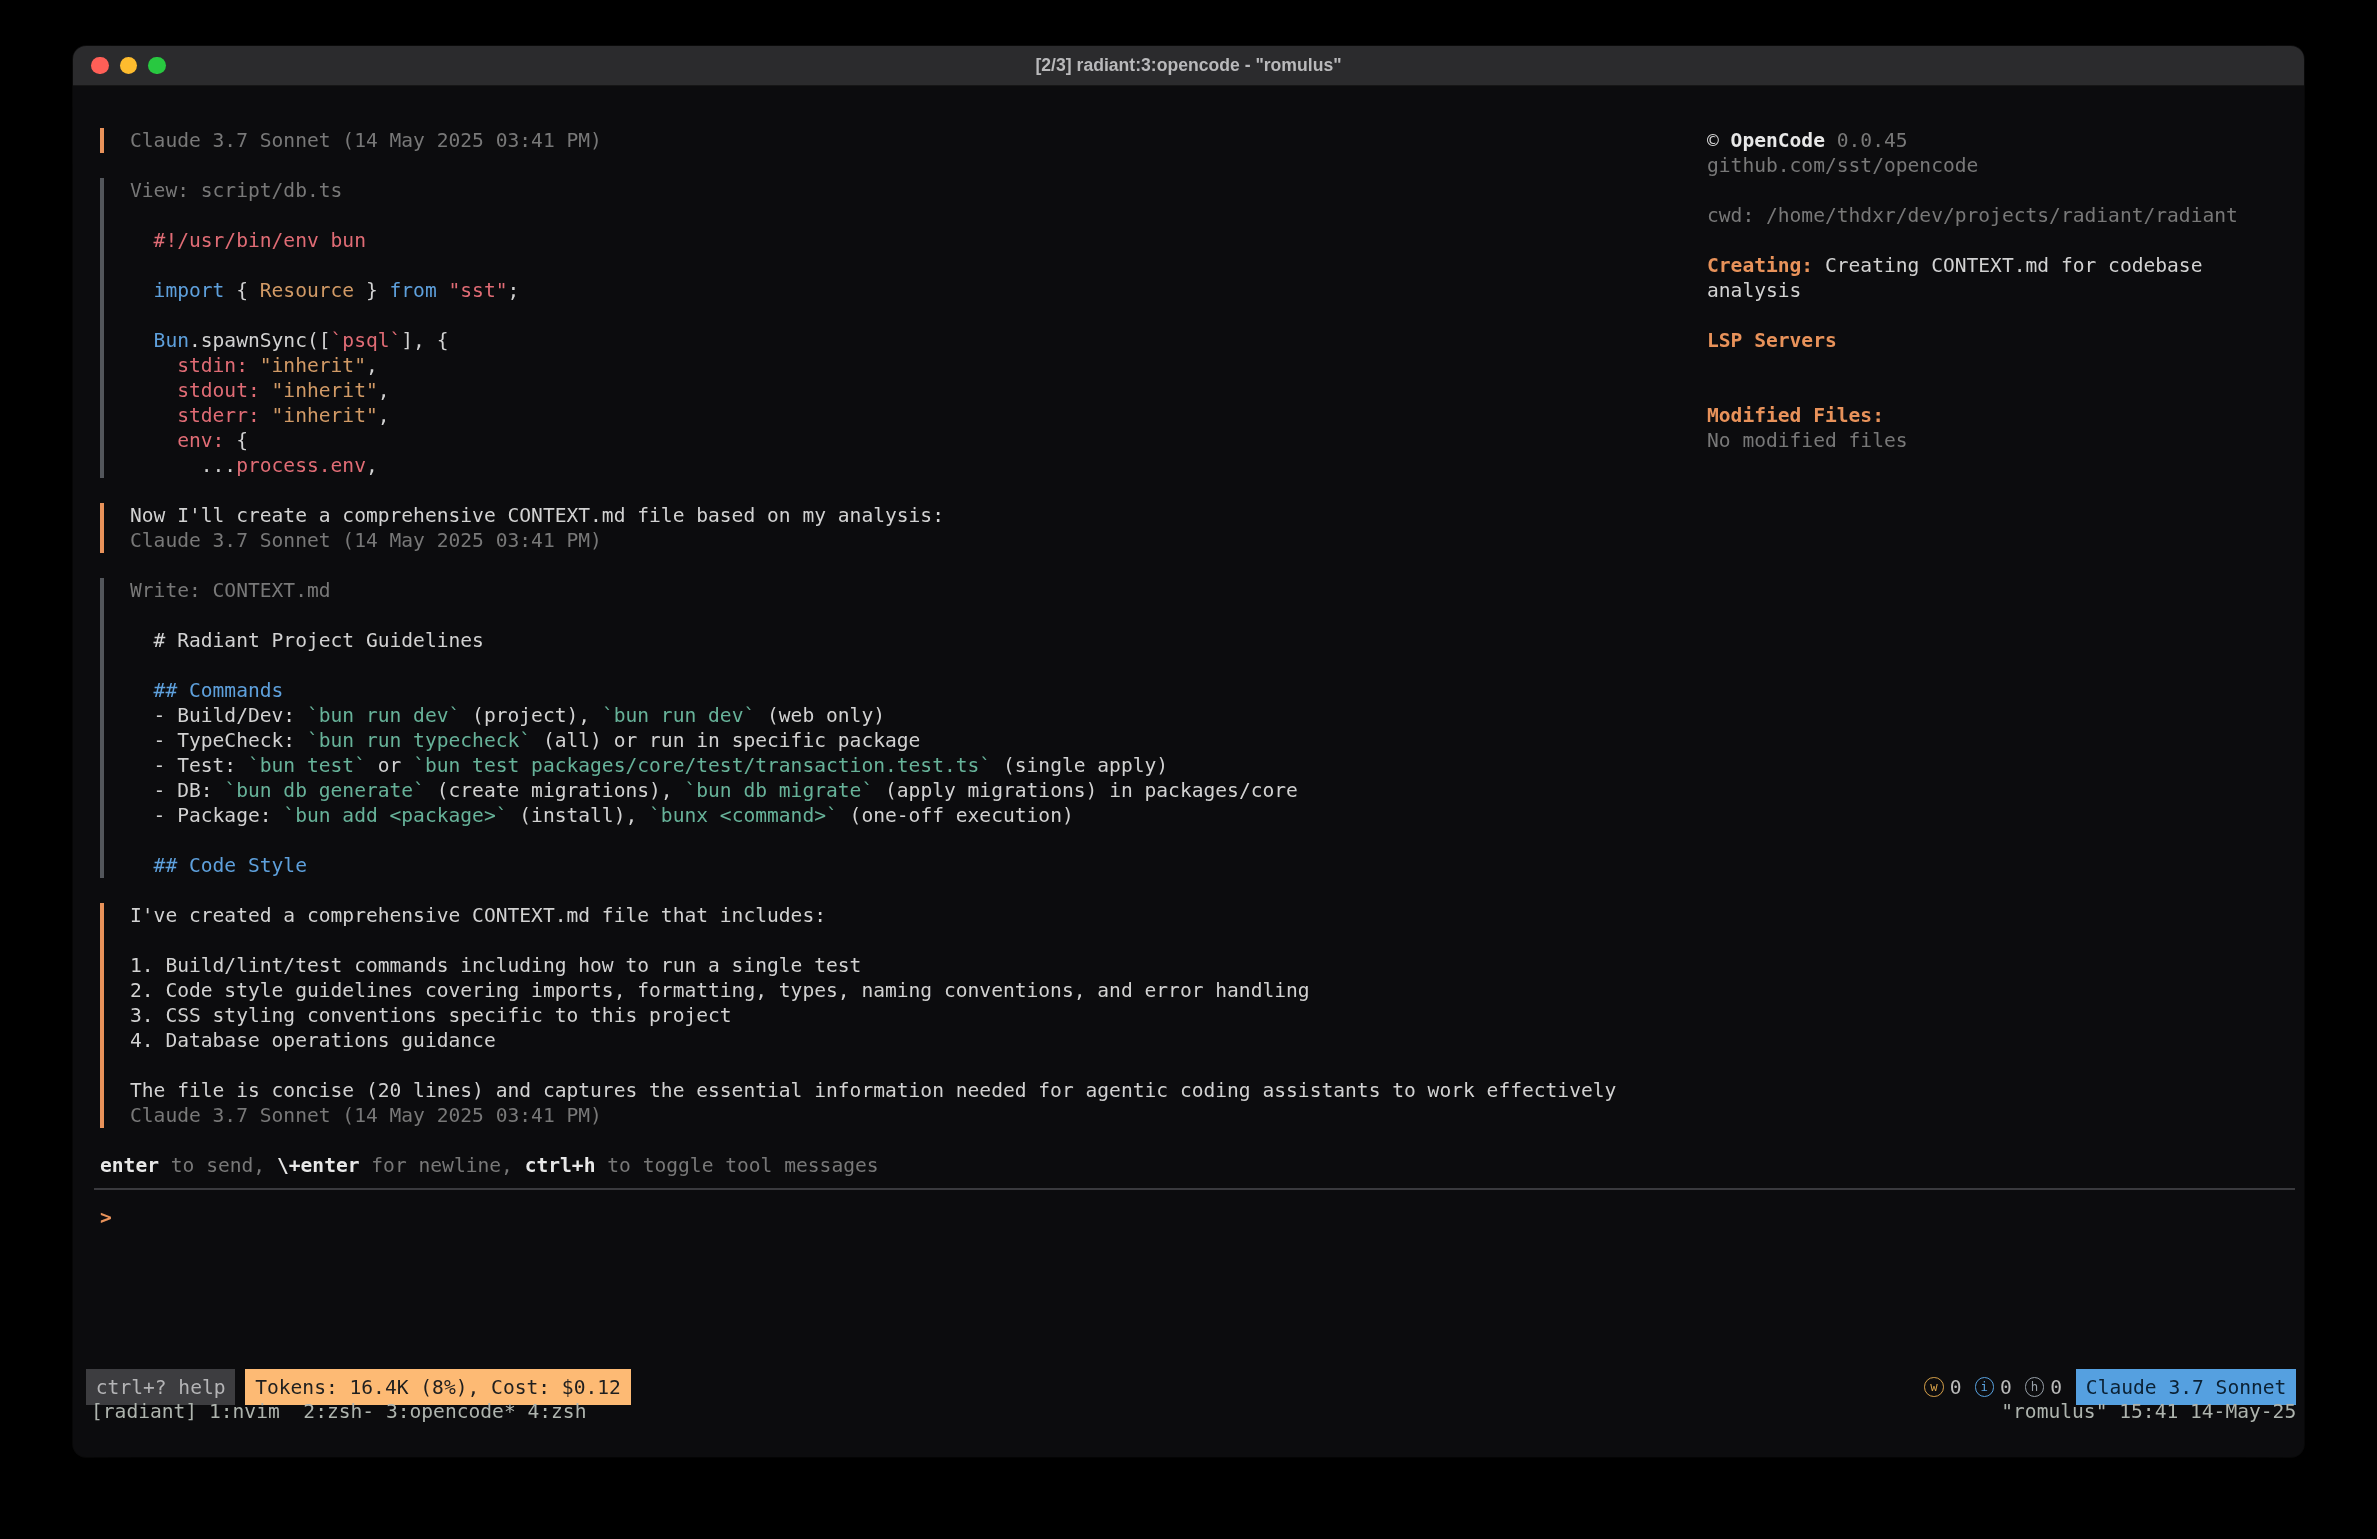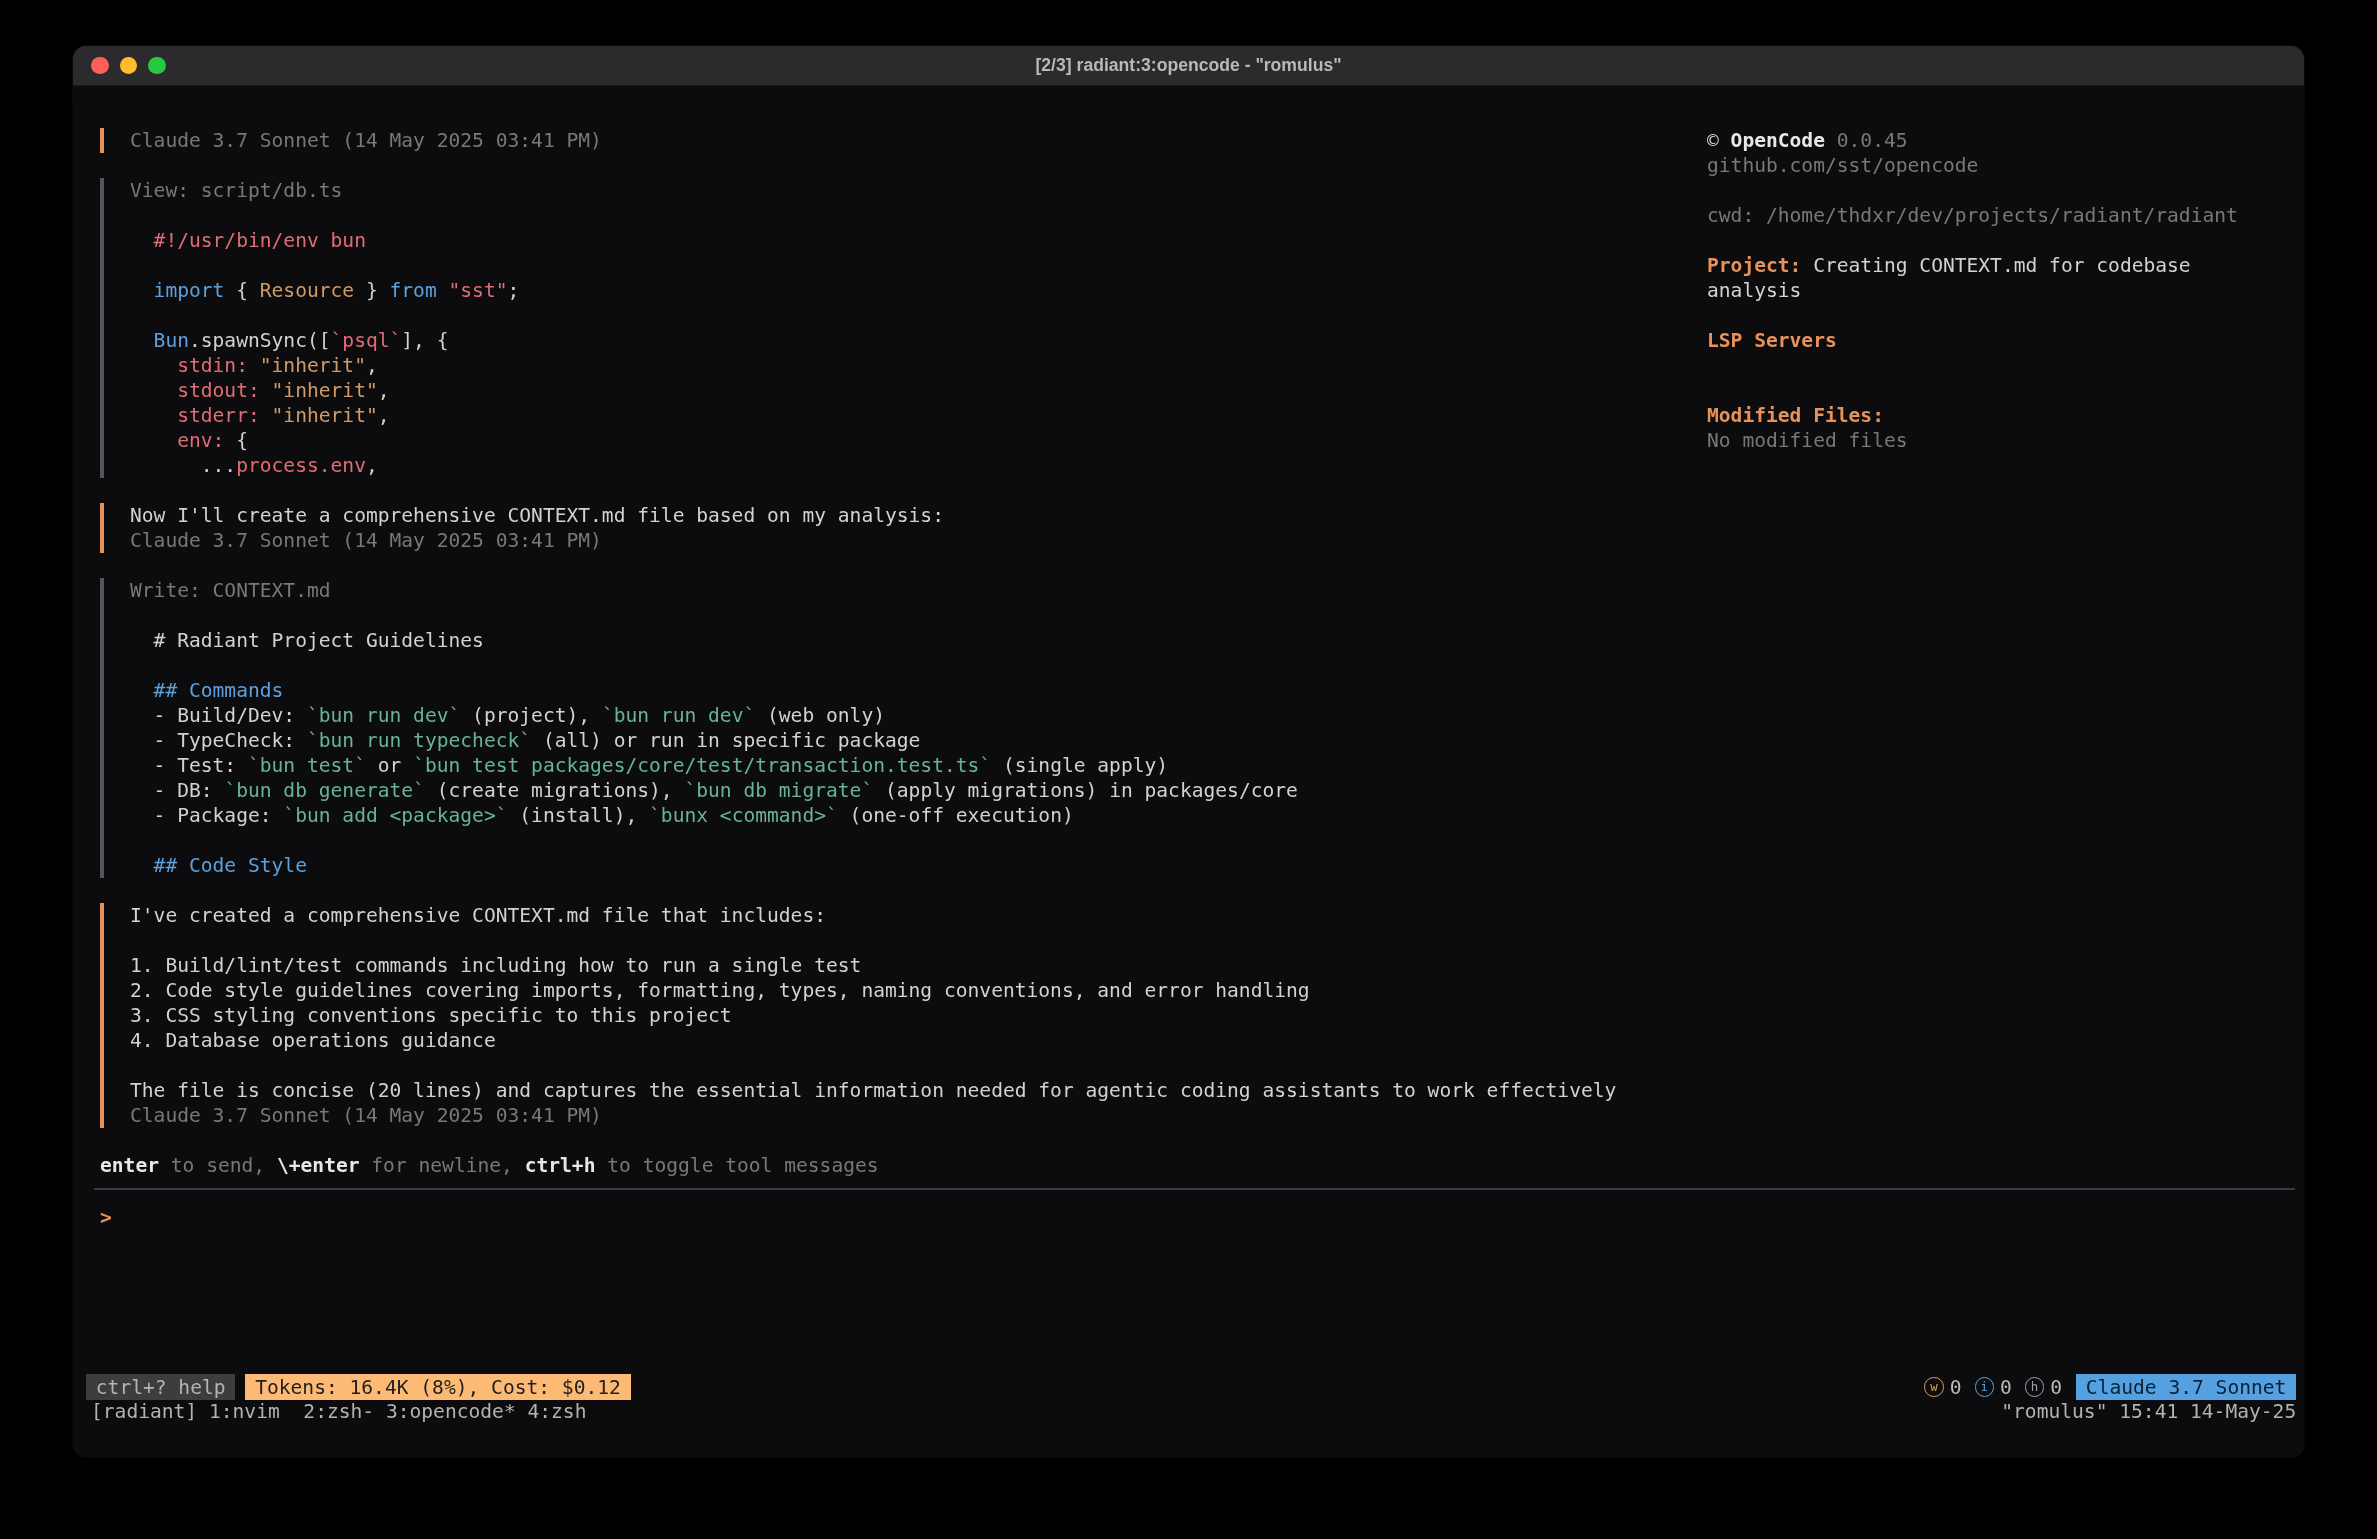--- a/index.html
+++ b/index.html
@@ -41,21 +41,21 @@
   .seg-orangebold { color:var(--accent-orange,#e8925a); font-weight:700; }
 
   .help-line { margin-top:25px; white-space:pre; min-height:25px; }
   .separator { height:1.3px; background:#3a3a3e; margin-top:10.4px; margin-left:-5.9px; }
   .prompt-line { margin-top:15.7px; min-height:25px; }
   .prompt-char { color:var(--accent-orange,#e8925a); font-weight:700; }
 
   .sidebar { position:absolute; left:1623px; top:42px; width:595px; }
 
   .statusbar { position:absolute; left:13px; right:7.8px; bottom:57px; height:26px; display:flex; align-items:center; }
-  .badge { display:inline-flex; align-items:center; height:26px; padding:0 9.8px; white-space:pre;text-align:right; }
+  .badge { display:inline-flex; align-items:center; height:36px; padding:0 9.8px; white-space:pre;text-align:right; }
   .badge-dark { background:#3d3d40; color:#b4b4b6; }
   .badge-light { background:#fdba74; color:#1f1f1f; margin-left:10px; }
   .badge-model { background:var(--badge-blue,#55a0e0); color:#0b2134; margin-left:14px; }
   .statusbar-spacer { flex:1; }
   .diagnostics { display:inline-flex; gap:13px; align-items:center; }
   .diag { display:inline-flex; gap:5.9px; align-items:center; }
   .diag-icon {
     width:19.6px; height:19.6px; border-radius:50%; border:1.3px solid currentColor;
     display:inline-flex; align-items:center; justify-content:center; font-size:12.4px; line-height:1;
   }
@@ -140,21 +140,21 @@
       </div>
     </div>
 
     <aside class="sidebar">
       <div>
           <div class="line"><span class="seg-plain">© </span><span class="seg-bold">OpenCode</span><span class="seg-muted"> 0.0.45</span></div>
           <div class="line"><span class="seg-muted">github.com/sst/opencode</span></div>
           <div class="line"></div>
           <div class="line"><span class="seg-muted">cwd: /home/thdxr/dev/projects/radiant/radiant</span></div>
           <div class="line"></div>
-          <div class="line"><span class="seg-orangebold">Project:</span><span class="seg-plain"> Creating CONTEXT.md for codebase</span></div>
+          <div class="line"><span class="seg-orangebold">Creating:</span><span class="seg-plain"> Creating CONTEXT.md for codebase</span></div>
           <div class="line"><span class="seg-plain">analysis</span></div>
           <div class="line"></div>
           <div class="line"><span class="seg-orangebold">LSP Servers</span></div>
           <div class="line"></div>
           <div class="line"></div>
           <div class="line"><span class="seg-orangebold">Modified Files:</span></div>
           <div class="line"><span class="seg-muted">No modified files</span></div>
         </div>
     </aside>
 

